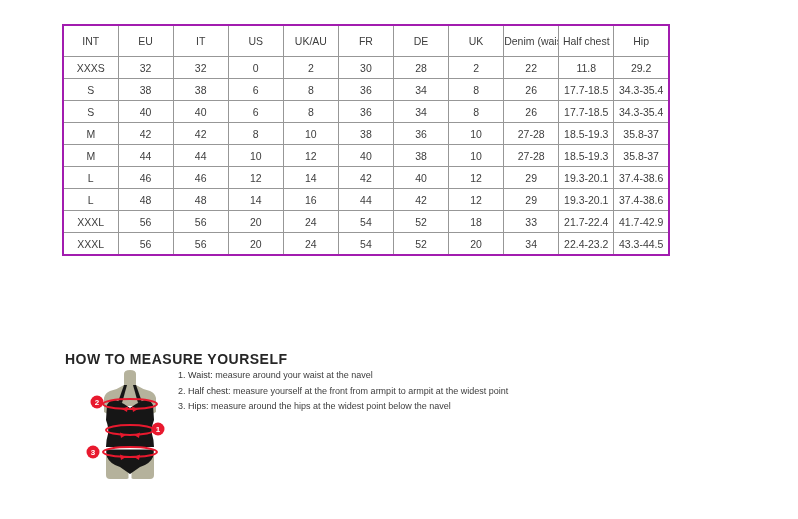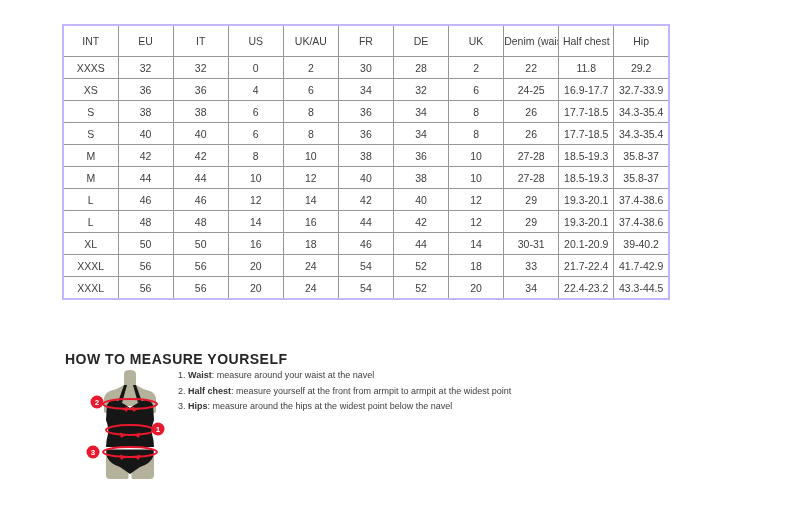--- a/index.html
+++ b/index.html
@@ -2,34 +2,34 @@
 <html><head>
 <meta charset="utf-8">
 <style>
   html,body{margin:0;padding:0;background:#ffffff;}
   body{width:798px;height:519px;position:relative;overflow:hidden;
        font-family:"Liberation Sans","DejaVu Sans",sans-serif;color:#3d3d3d;}
 
   
   .size-table-wrap{position:absolute;left:62px;top:24px;}
   table.size-table{border-collapse:collapse;table-layout:fixed;width:608px;
-                   border:2px solid #c4b5fd;}
+                   border:2px solid #a21caf;}
   table.size-table th,
   table.size-table td{border:1px solid #979797;text-align:center;vertical-align:middle;
                       font-weight:400;font-size:10.5px;color:#3d3d3d;
                       padding:0;overflow:hidden;white-space:nowrap;}
   table.size-table th{height:30px;font-size:10.5px;}
   table.size-table td{height:21px;}
 
   
   .measure-title{position:absolute;left:65px;top:351px;font-size:14px;font-weight:bold;
                  letter-spacing:.5px;color:#262626;}
   .steps{position:absolute;left:178px;top:369px;font-size:9px;color:#3d3d3d;}
   .step{height:15.5px;line-height:12px;margin-bottom:0;}
-  .step b{font-weight:bold;color:#333;}
+  .step b{font-weight:normal;color:#333;}
   .figure-wrap{position:absolute;left:80px;top:368px;width:100px;height:115px;}
 </style>
 </head>
 <body>
 
 <div class="size-table-wrap">
   <table class="size-table">
     <thead>
         <tr>
           <th>INT</th>
@@ -53,33 +53,20 @@
           <td>0</td>
           <td>2</td>
           <td>30</td>
           <td>28</td>
           <td>2</td>
           <td>22</td>
           <td>11.8</td>
           <td>29.2</td>
         </tr>
         <tr>
-          <td>XS</td>
-          <td>36</td>
-          <td>36</td>
-          <td>4</td>
-          <td>6</td>
-          <td>34</td>
-          <td>32</td>
-          <td>6</td>
-          <td>24-25</td>
-          <td>16.9-17.7</td>
-          <td>32.7-33.9</td>
-        </tr>
-        <tr>
           <td>S</td>
           <td>38</td>
           <td>38</td>
           <td>6</td>
           <td>8</td>
           <td>36</td>
           <td>34</td>
           <td>8</td>
           <td>26</td>
           <td>17.7-18.5</td>
@@ -142,33 +129,20 @@
           <td>48</td>
           <td>48</td>
           <td>14</td>
           <td>16</td>
           <td>44</td>
           <td>42</td>
           <td>12</td>
           <td>29</td>
           <td>19.3-20.1</td>
           <td>37.4-38.6</td>
-        </tr>
-        <tr>
-          <td>XL</td>
-          <td>50</td>
-          <td>50</td>
-          <td>16</td>
-          <td>18</td>
-          <td>46</td>
-          <td>44</td>
-          <td>14</td>
-          <td>30-31</td>
-          <td>20.1-20.9</td>
-          <td>39-40.2</td>
         </tr>
         <tr>
           <td>XXXL</td>
           <td>56</td>
           <td>56</td>
           <td>20</td>
           <td>24</td>
           <td>54</td>
           <td>52</td>
           <td>18</td>

